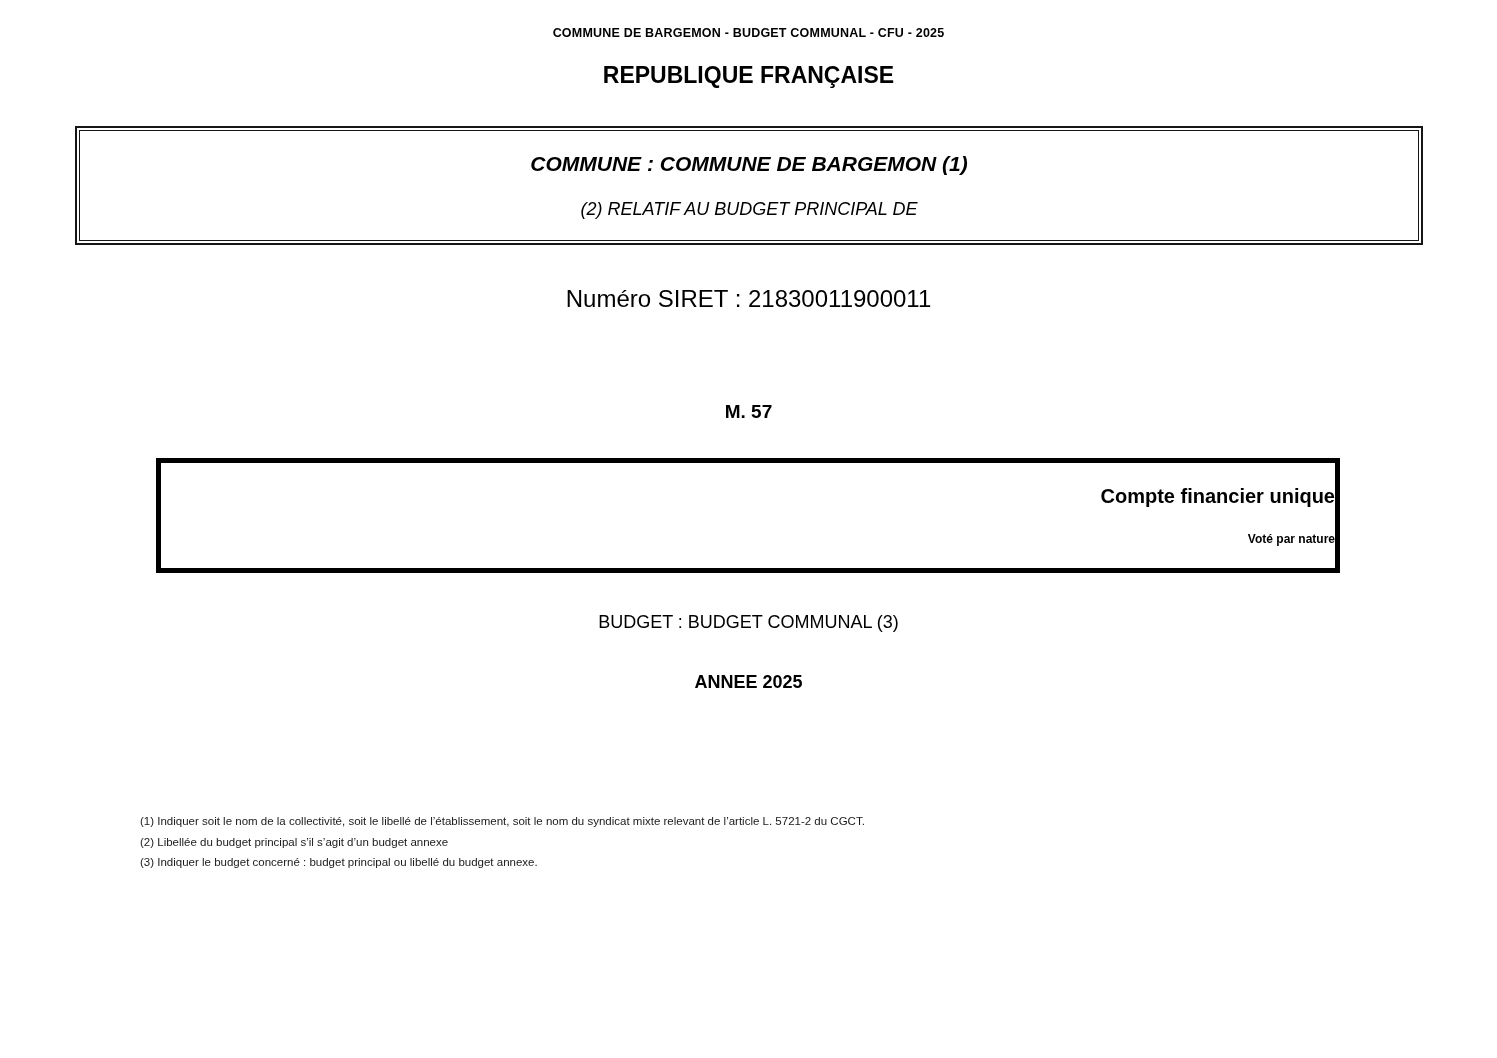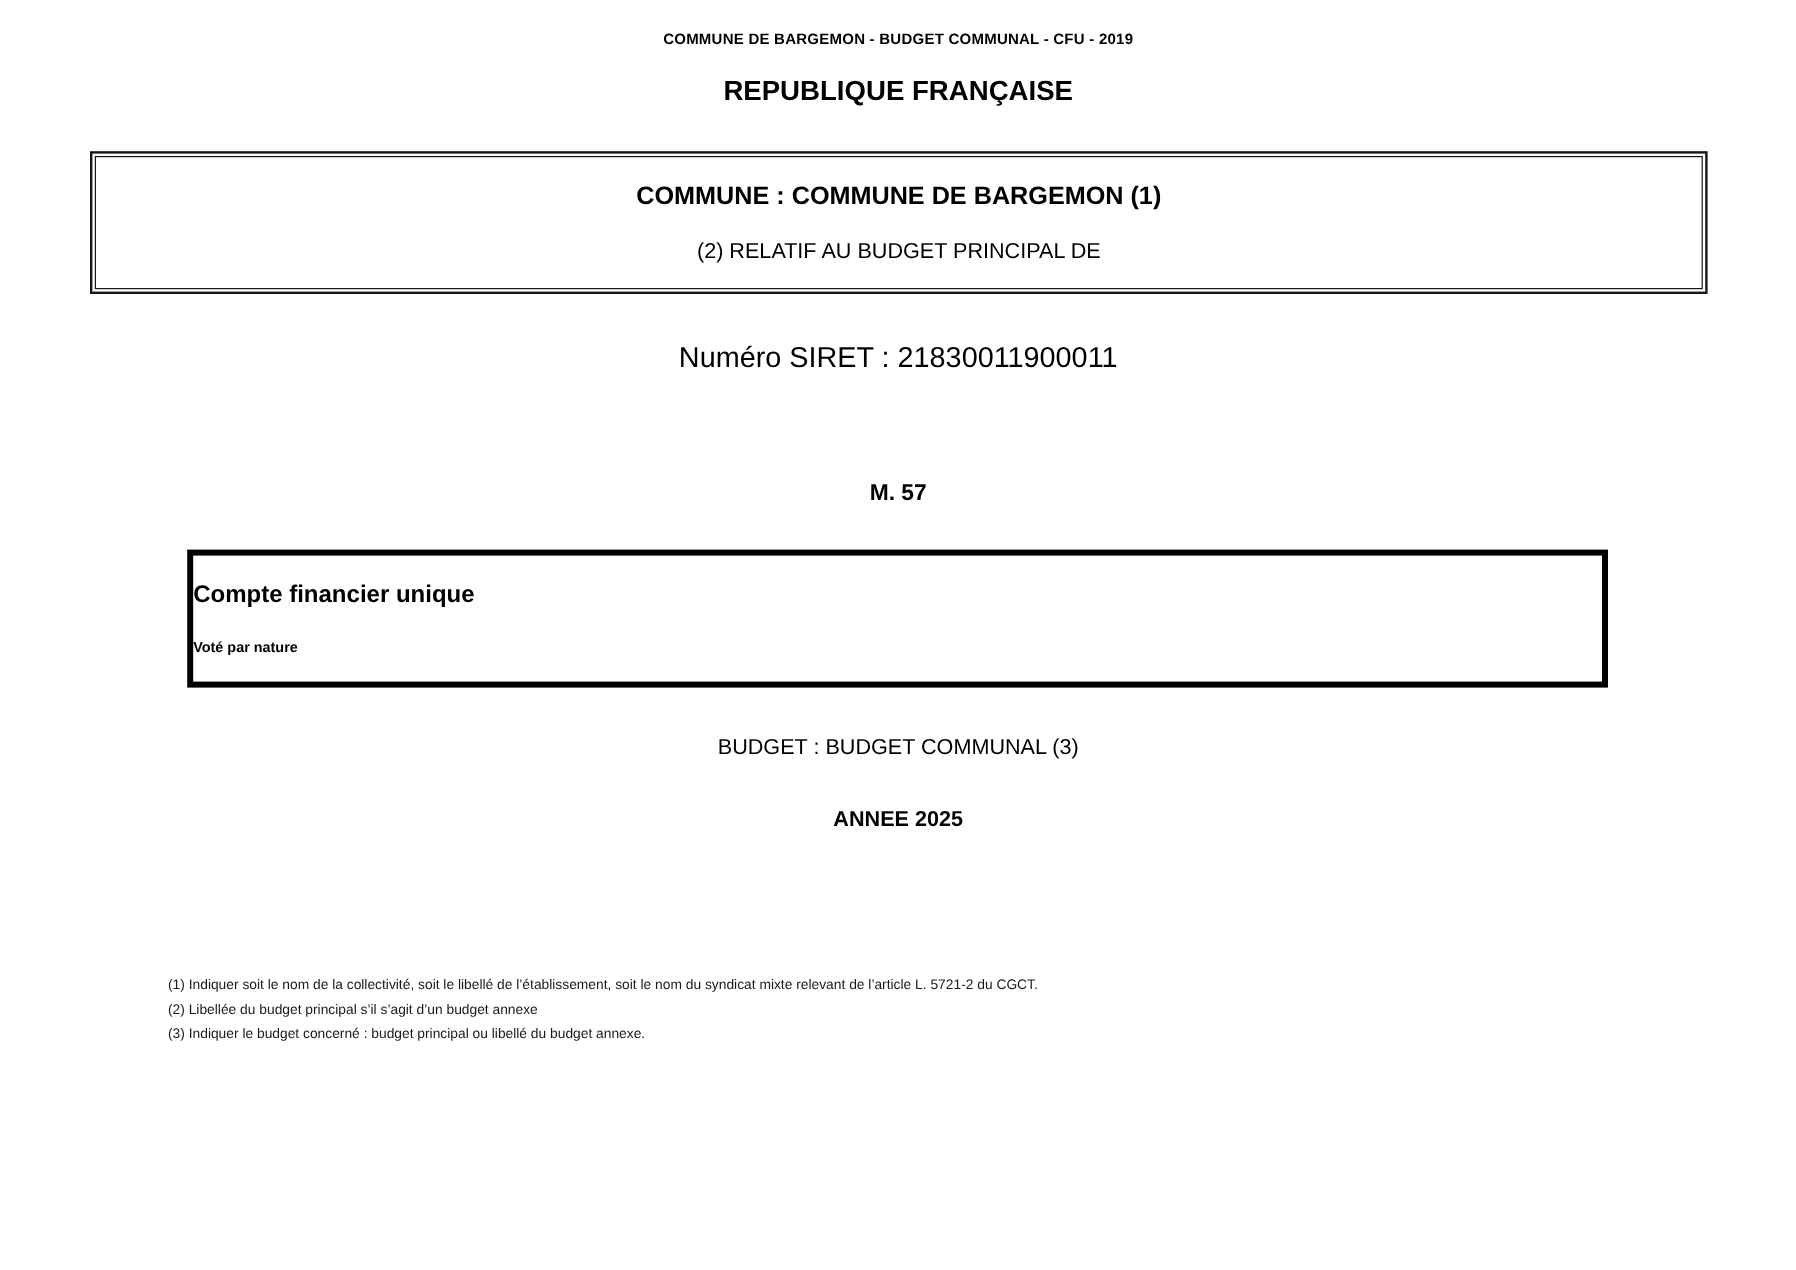--- a/index.html
+++ b/index.html
@@ -46,20 +46,21 @@
   }
   .commune-box-inner {
     width: 100%;
     height: 100%;
     border: 1px solid #161616;
     display: flex;
     flex-direction: column;
     align-items: center;
     justify-content: center;
     gap: 23px;
+    font-style: italic;
   }
   .commune-title {
     font-size: 21px;
     font-weight: bold;
   }
   .commune-subtitle {
     font-size: 18px;
     font-weight: normal;
   }
   .siret-line {
@@ -79,21 +80,21 @@
   .cfu-box {
     position: absolute;
     left: 156px;
     top: 458px;
     width: 1184px;
     height: 115px;
     border: 5px solid #000000;
     background: #ffffff;
     display: flex;
     flex-direction: column;
-    align-items: flex-start;
+    align-items: flex-end;
     justify-content: center;
     gap: 24px;
   }
   .cfu-title {
     font-size: 20px;
     font-weight: bold;
   }
   .cfu-subtitle {
     font-size: 12px;
     font-weight: bold;
@@ -118,21 +119,21 @@
   .page-number {
     top: 1016px;
     font-size: 12.5px;
   }
 </style>
 </head>
 <body>
 
 <div class="page">
 
-  <div class="centered-line doc-header">COMMUNE DE BARGEMON - BUDGET COMMUNAL - CFU - 2019</div>
+  <div class="centered-line doc-header">COMMUNE DE BARGEMON - BUDGET COMMUNAL - CFU - 2025</div>
 
   <div class="centered-line republic-title">REPUBLIQUE FRANÇAISE</div>
 
   <div class="commune-box-outer">
     <div class="commune-box-inner">
       <div class="commune-title">COMMUNE : COMMUNE DE BARGEMON (1)</div>
       <div class="commune-subtitle">(2) RELATIF AU BUDGET PRINCIPAL DE</div>
     </div>
   </div>
 

